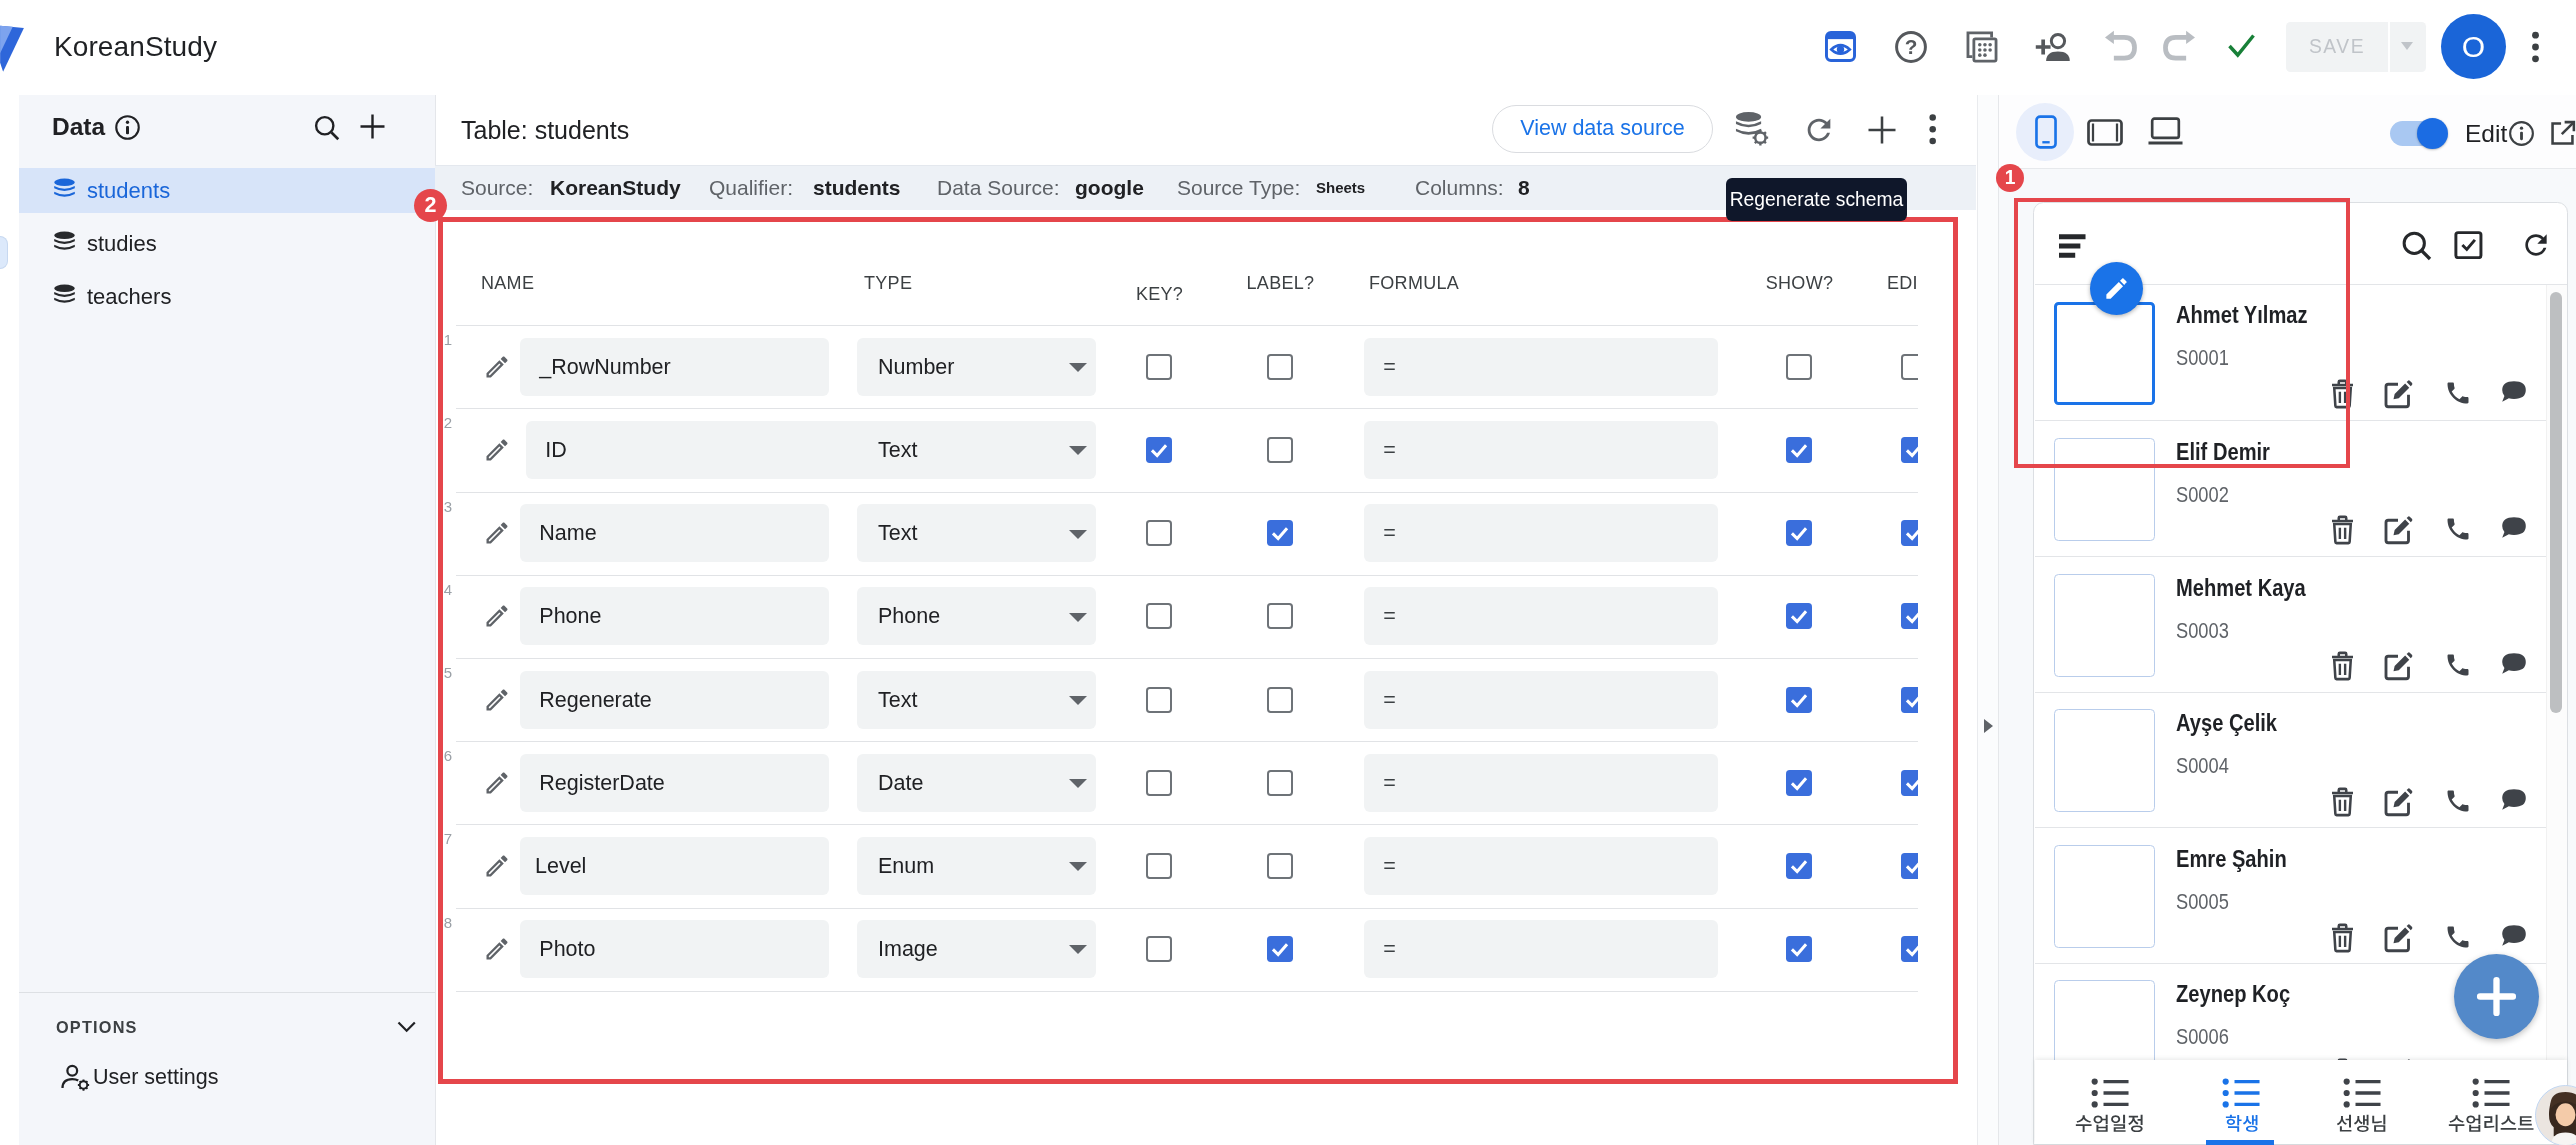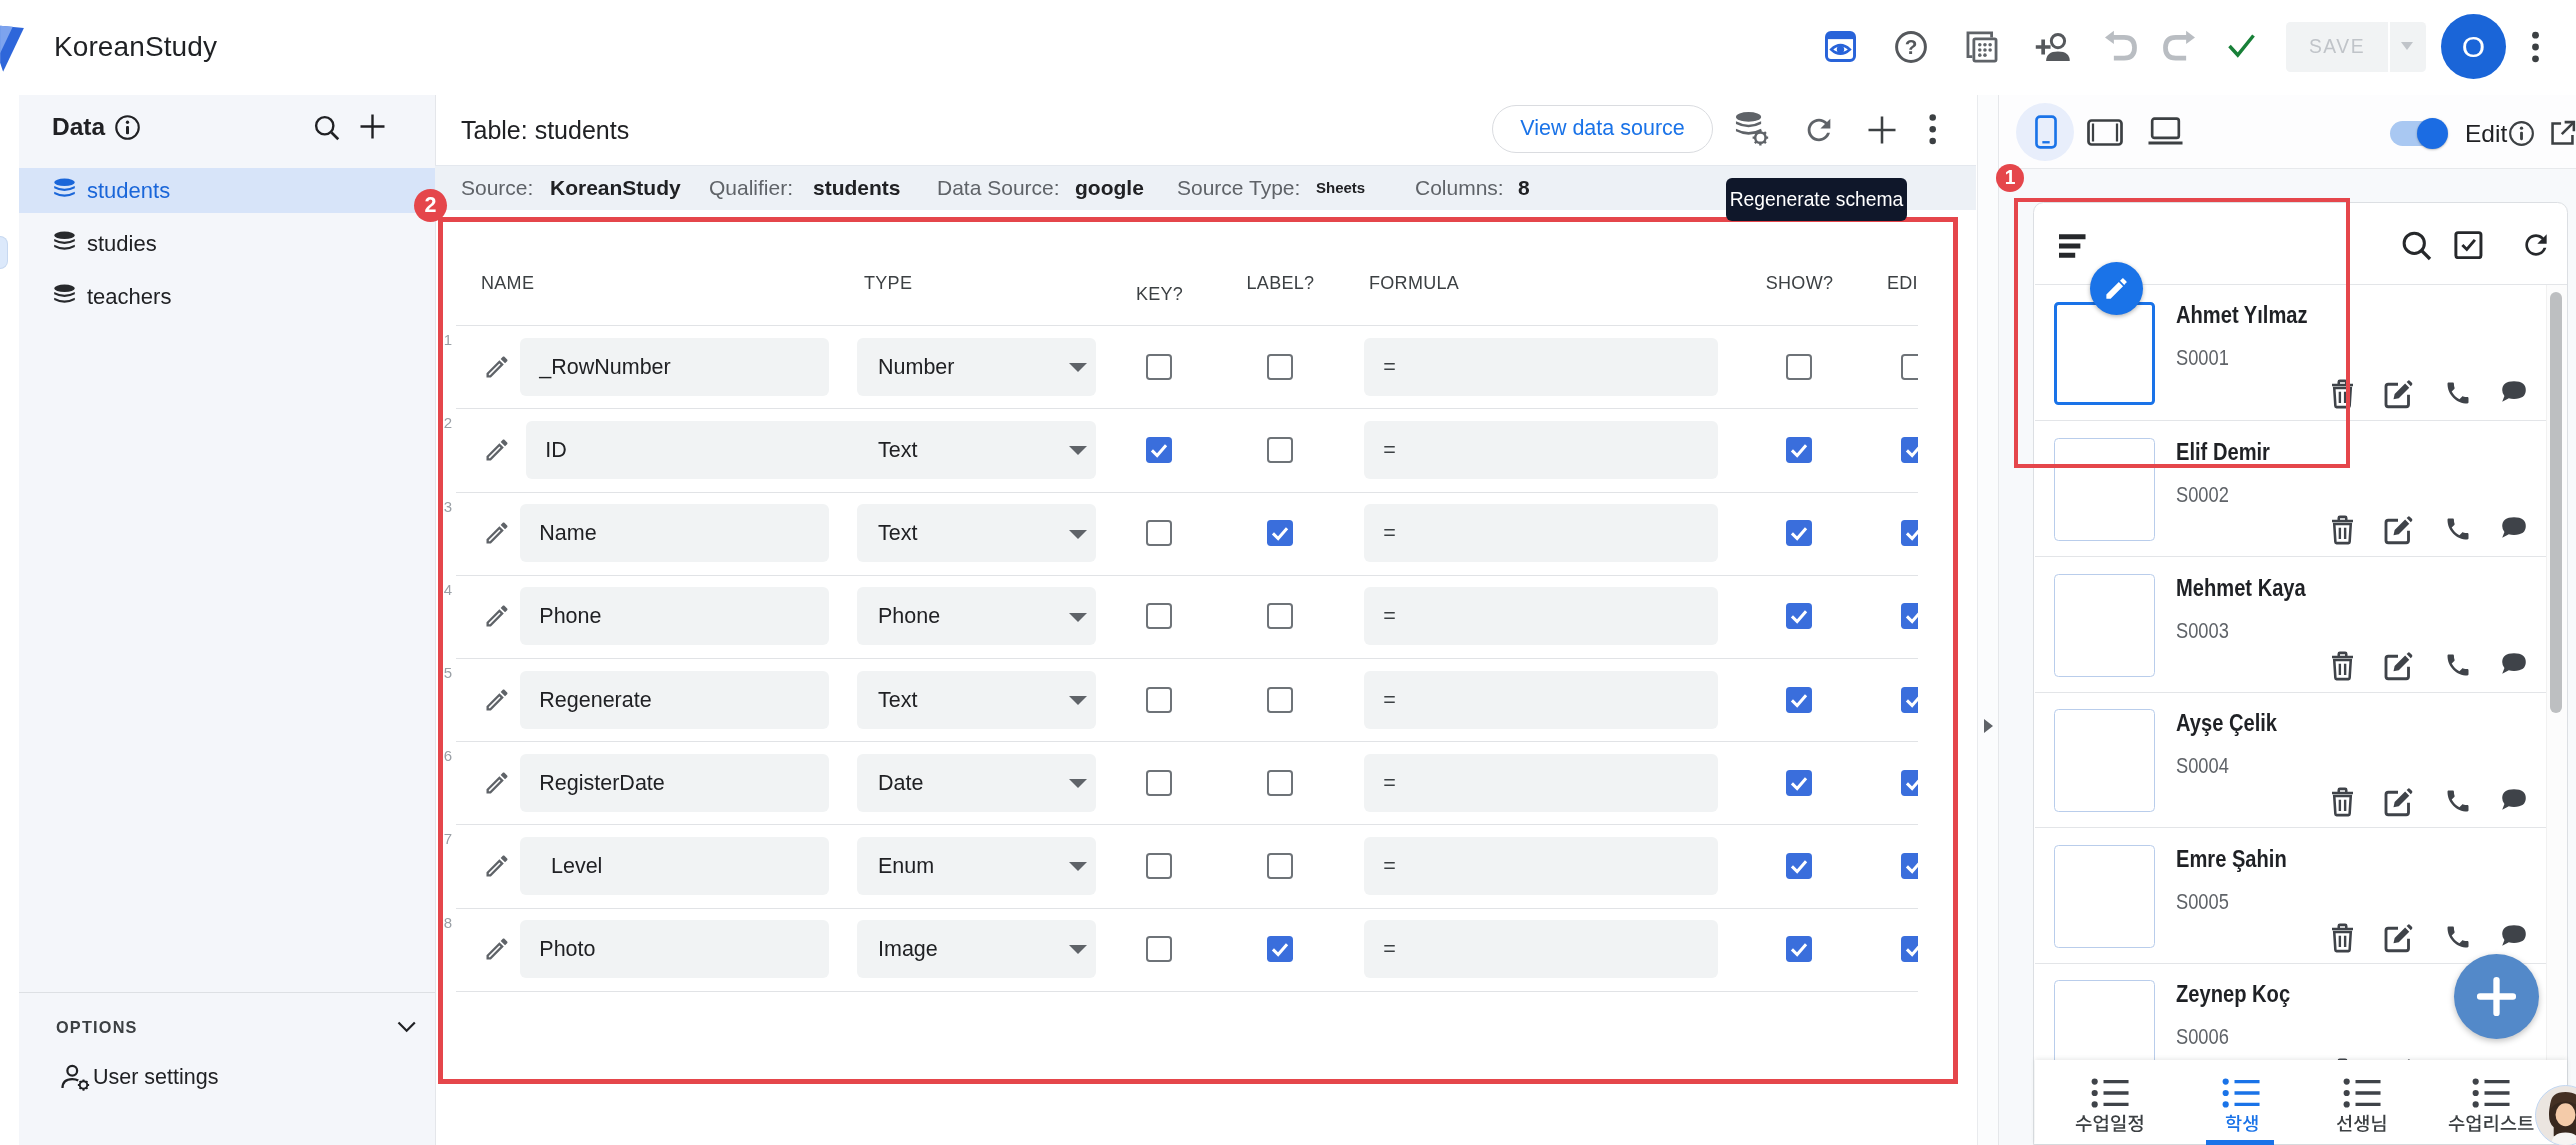--- a/index.html
+++ b/index.html
@@ -271,21 +271,21 @@
           <path d="M8 18 L15 25 L27 11" fill="none" stroke="#fff" stroke-width="4"></path>
         </svg></div>
 <div class="cbon" style="left:1458px;top:548px"><svg width="26" height="26" viewBox="0 0 35 35">
           <path d="M8 18 L15 25 L27 11" fill="none" stroke="#fff" stroke-width="4"></path>
         </svg></div>
 <div class="rowline" style="left:13.4px;top:602px;width:1462px"></div>
 <div class="abs" style="left:0.7px;top:608px;font-size:15px;color:#9aa0a6">7</div>
 <svg class="abs" style="left:40px;top:630px" width="28" height="28" viewBox="0 0 24 24">
 <path d="M14.06 9.02l.92.92L5.92 19H5v-.92l9.06-9.06M17.66 3c-.25 0-.51.1-.7.29l-1.83 1.83 3.75 3.75 1.83-1.83c.39-.39.39-1.02 0-1.41l-2.34-2.34c-.2-.2-.45-.29-.71-.29zm-3.6 3.19L3 17.25V21h3.75L17.81 9.94l-3.75-3.75z" fill="#5f6368"></path>
 </svg>
-<div class="inp" style="left:77px;top:615px;width:309px"><span style="margin-left:31px">Level</span></div>
+<div class="inp" style="left:77px;top:615px;width:309px"><span style="margin-left:15px">Level</span></div>
 <div class="inp" style="left:414px;top:615px;width:239px"><span style="margin-left:21px">Enum</span></div>
 <div class="abs" style="left:626px;top:640px;width:0;height:0;border-left:9px solid transparent;border-right:9px solid transparent;border-top:9.7px solid #5f6368"></div>
 <div class="cb" style="left:703px;top:631px"></div>
 <div class="cb" style="left:824px;top:631px"></div>
 <div class="inp" style="left:921px;top:615px;width:354px"><span style="margin-left:19.3px;color:#3c4043">=</span></div>
 <div class="cbon" style="left:1343px;top:631px"><svg width="26" height="26" viewBox="0 0 35 35">
           <path d="M8 18 L15 25 L27 11" fill="none" stroke="#fff" stroke-width="4"></path>
         </svg></div>
 <div class="cbon" style="left:1458px;top:631px"><svg width="26" height="26" viewBox="0 0 35 35">
           <path d="M8 18 L15 25 L27 11" fill="none" stroke="#fff" stroke-width="4"></path>

